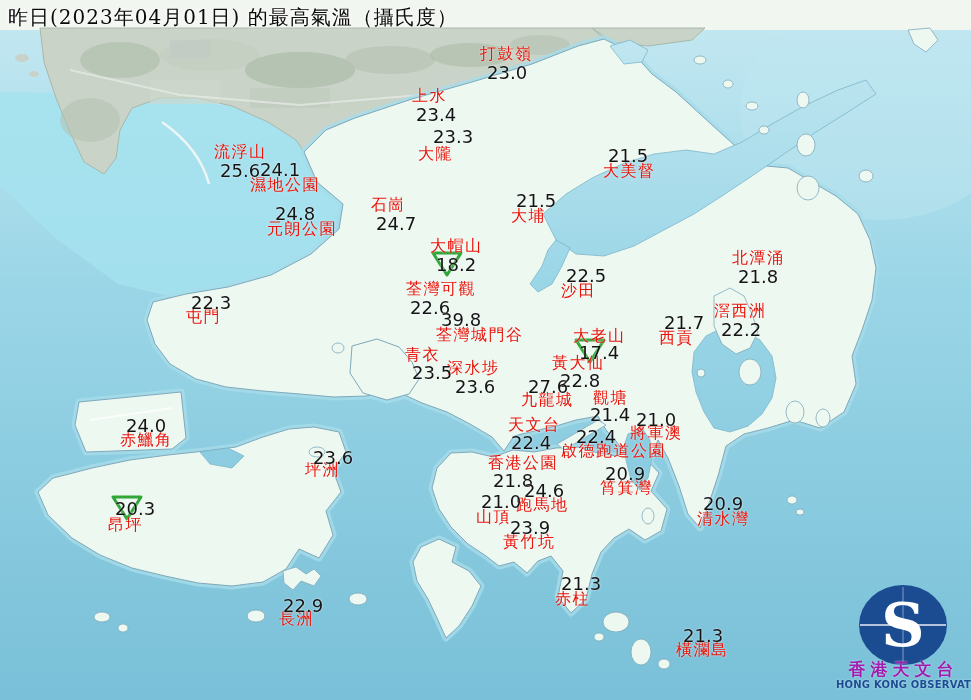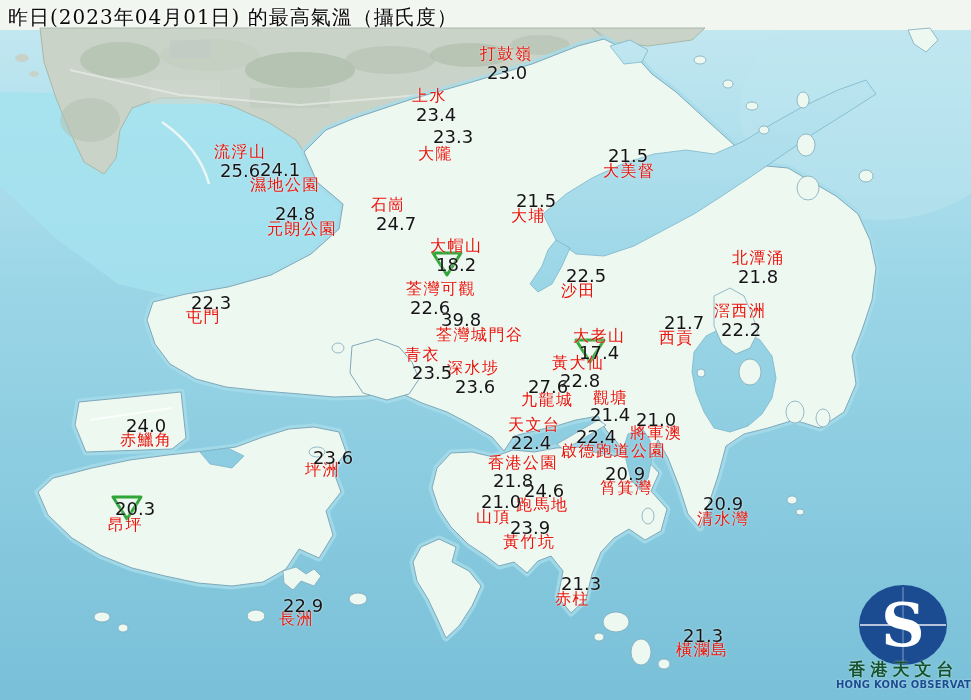--- a/index.html
+++ b/index.html
@@ -22,21 +22,21 @@
      text-shadow:0 0 2px rgba(255,255,255,.85);z-index:6;}
   .st-value{position:absolute;white-space:nowrap;color:#141414;
      font-family:"DejaVu Sans",sans-serif;font-size:18px;line-height:1;
      text-shadow:0 0 2px rgba(255,255,255,.85);z-index:7;}
   .peak-tri{position:absolute;z-index:4;}
   
   #logo{position:absolute;left:836px;top:584px;width:135px;height:116px;z-index:6;}
   #logo .emblem{position:absolute;left:19px;top:0;}
   #logo .cjk{position:absolute;left:0;top:74px;width:135px;text-align:center;white-space:nowrap;
      font-family:"DejaVu Serif",serif;font-weight:bold;font-size:17px;letter-spacing:5px;
-     color:#14532d;text-shadow:0 0 2px rgba(255,255,255,.6);}
+     color:#a21caf;text-shadow:0 0 2px rgba(255,255,255,.6);}
   #logo .en{position:absolute;left:0;top:95px;width:135px;text-align:center;white-space:nowrap;
      font-family:"DejaVu Sans",sans-serif;font-weight:bold;font-size:10px;letter-spacing:.2px;
      color:#1b4c92;text-shadow:0 0 2px rgba(255,255,255,.6);}
 </style>
 </head>
 <body>
 
 <div id="stage">
 
   <svg id="map" width="971" height="700" viewBox="0 0 971 700">

